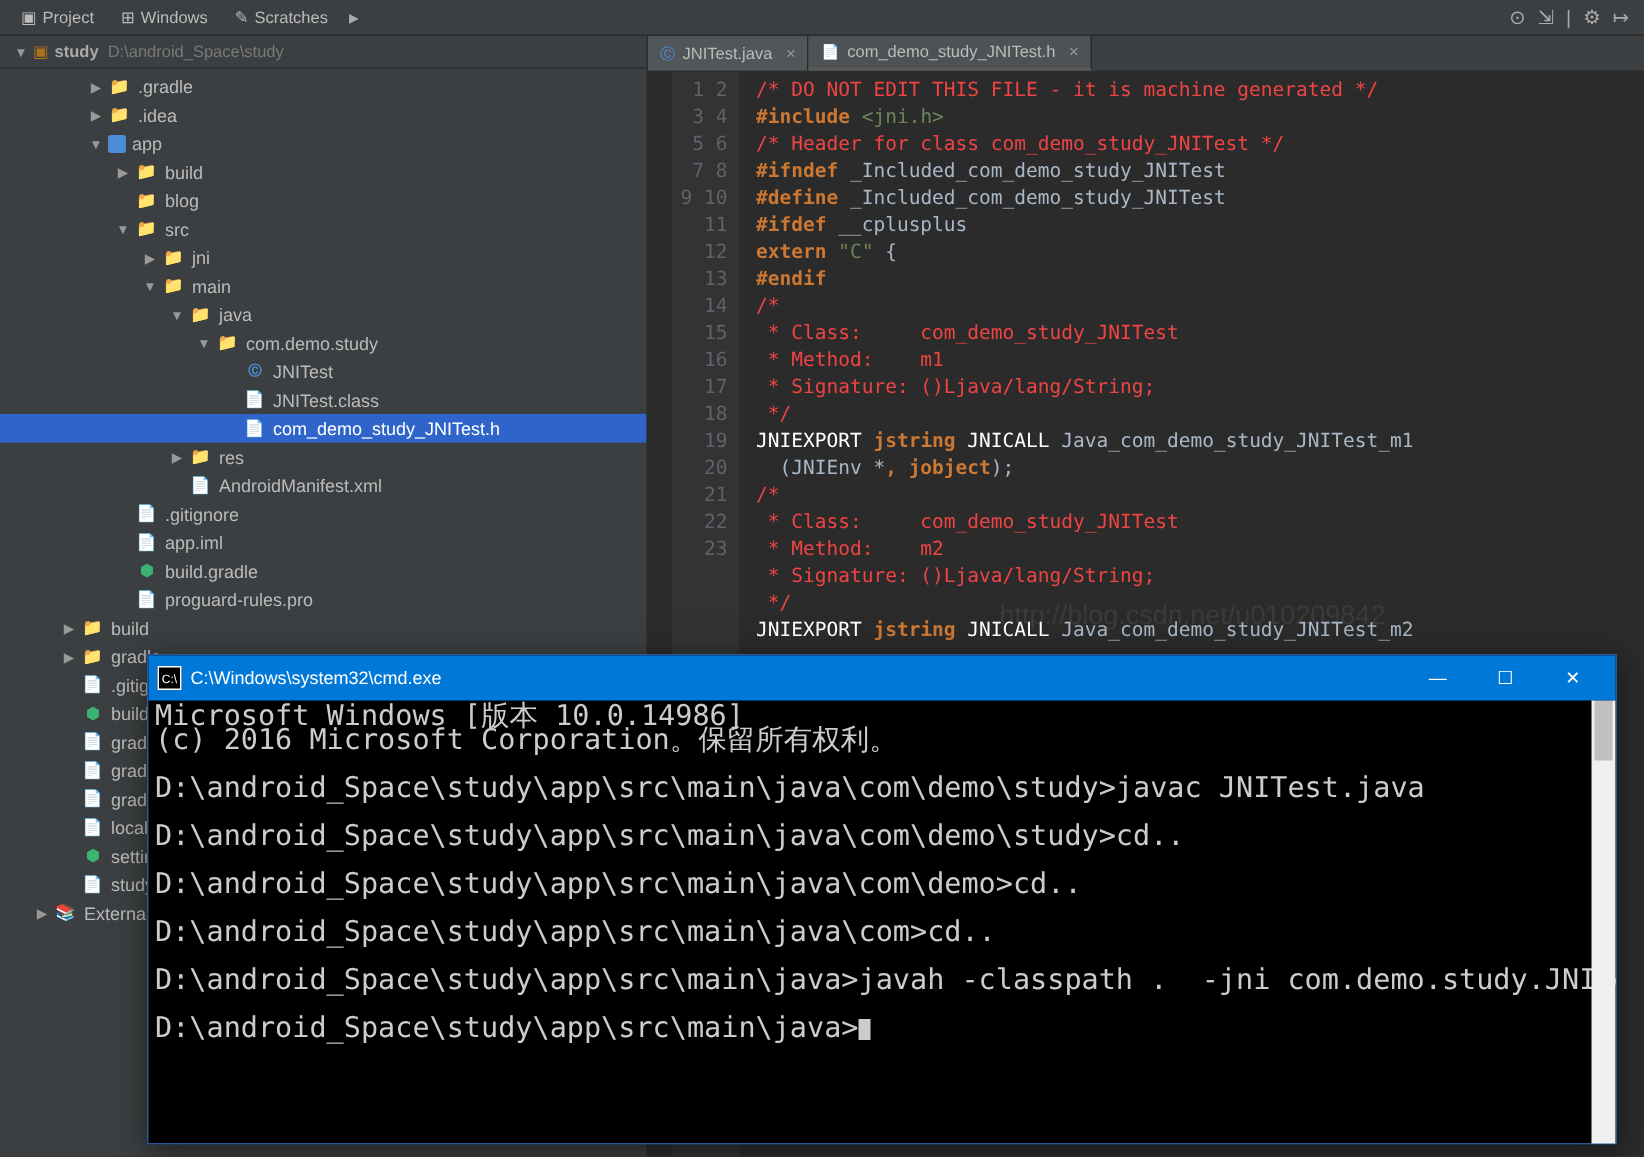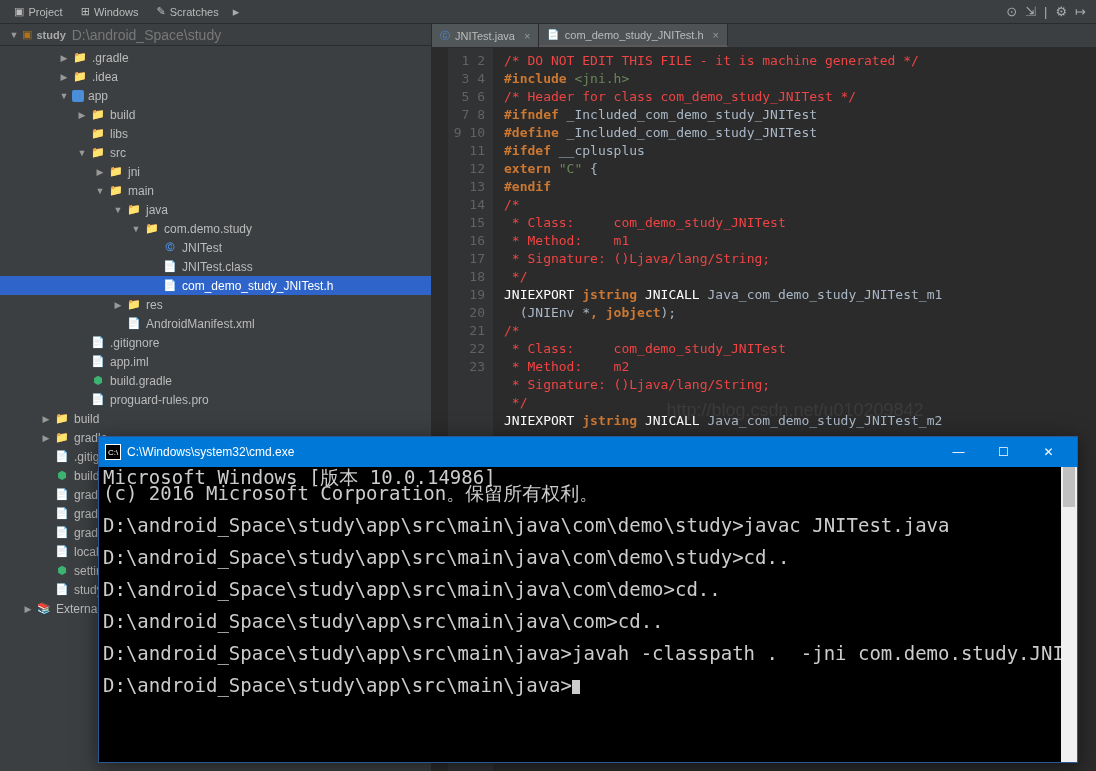--- a/index.html
+++ b/index.html
@@ -79,21 +79,21 @@
 .ic-module { color: #4a8dd8; background: #4a8dd8; width: 12px; height: 12px; border-radius: 2px; }
 .ic-module::after { content: ""; }
 .ic-java { color: #4a8dd8; font-weight: bold; font-size: 9px; }
 .ic-class { color: #6897bb; }
 .ic-header { color: #a082bd; }
 .ic-file { color: #87939a; }
 .ic-gradle { color: #3cb371; }
 .ic-xml { color: #c57633; }
 .ic-prop { color: #999; }
 .node-label { }
-.node-path { color: #787878; margin-left: 6px; font-size: 14px; }
+.node-path { color: #787878; margin-left: 6px; font-size: 11px; }
 
 .editor-area {
   flex: 1;
   background: #2b2b2b;
   display: flex;
   flex-direction: column;
 }
 .editor-tabs {
   height: 24px;
   background: #3c3f41;
@@ -256,21 +256,21 @@
           <span class="node-label">app</span>
         </div>
         <div class="tree-node" style="padding-left: 76px;">
           <span class="toggle">▶</span>
           <span class="node-icon ic-folder">📁</span>
           <span class="node-label">build</span>
         </div>
         <div class="tree-node" style="padding-left: 76px;">
           <span class="toggle"></span>
           <span class="node-icon ic-folder">📁</span>
-          <span class="node-label">libs</span>
+          <span class="node-label">blog</span>
         </div>
         <div class="tree-node" style="padding-left: 76px;">
           <span class="toggle">▼</span>
           <span class="node-icon ic-folder">📁</span>
           <span class="node-label">src</span>
         </div>
         <div class="tree-node" style="padding-left: 94px;">
           <span class="toggle">▶</span>
           <span class="node-icon ic-folder">📁</span>
           <span class="node-label">jni</span>

